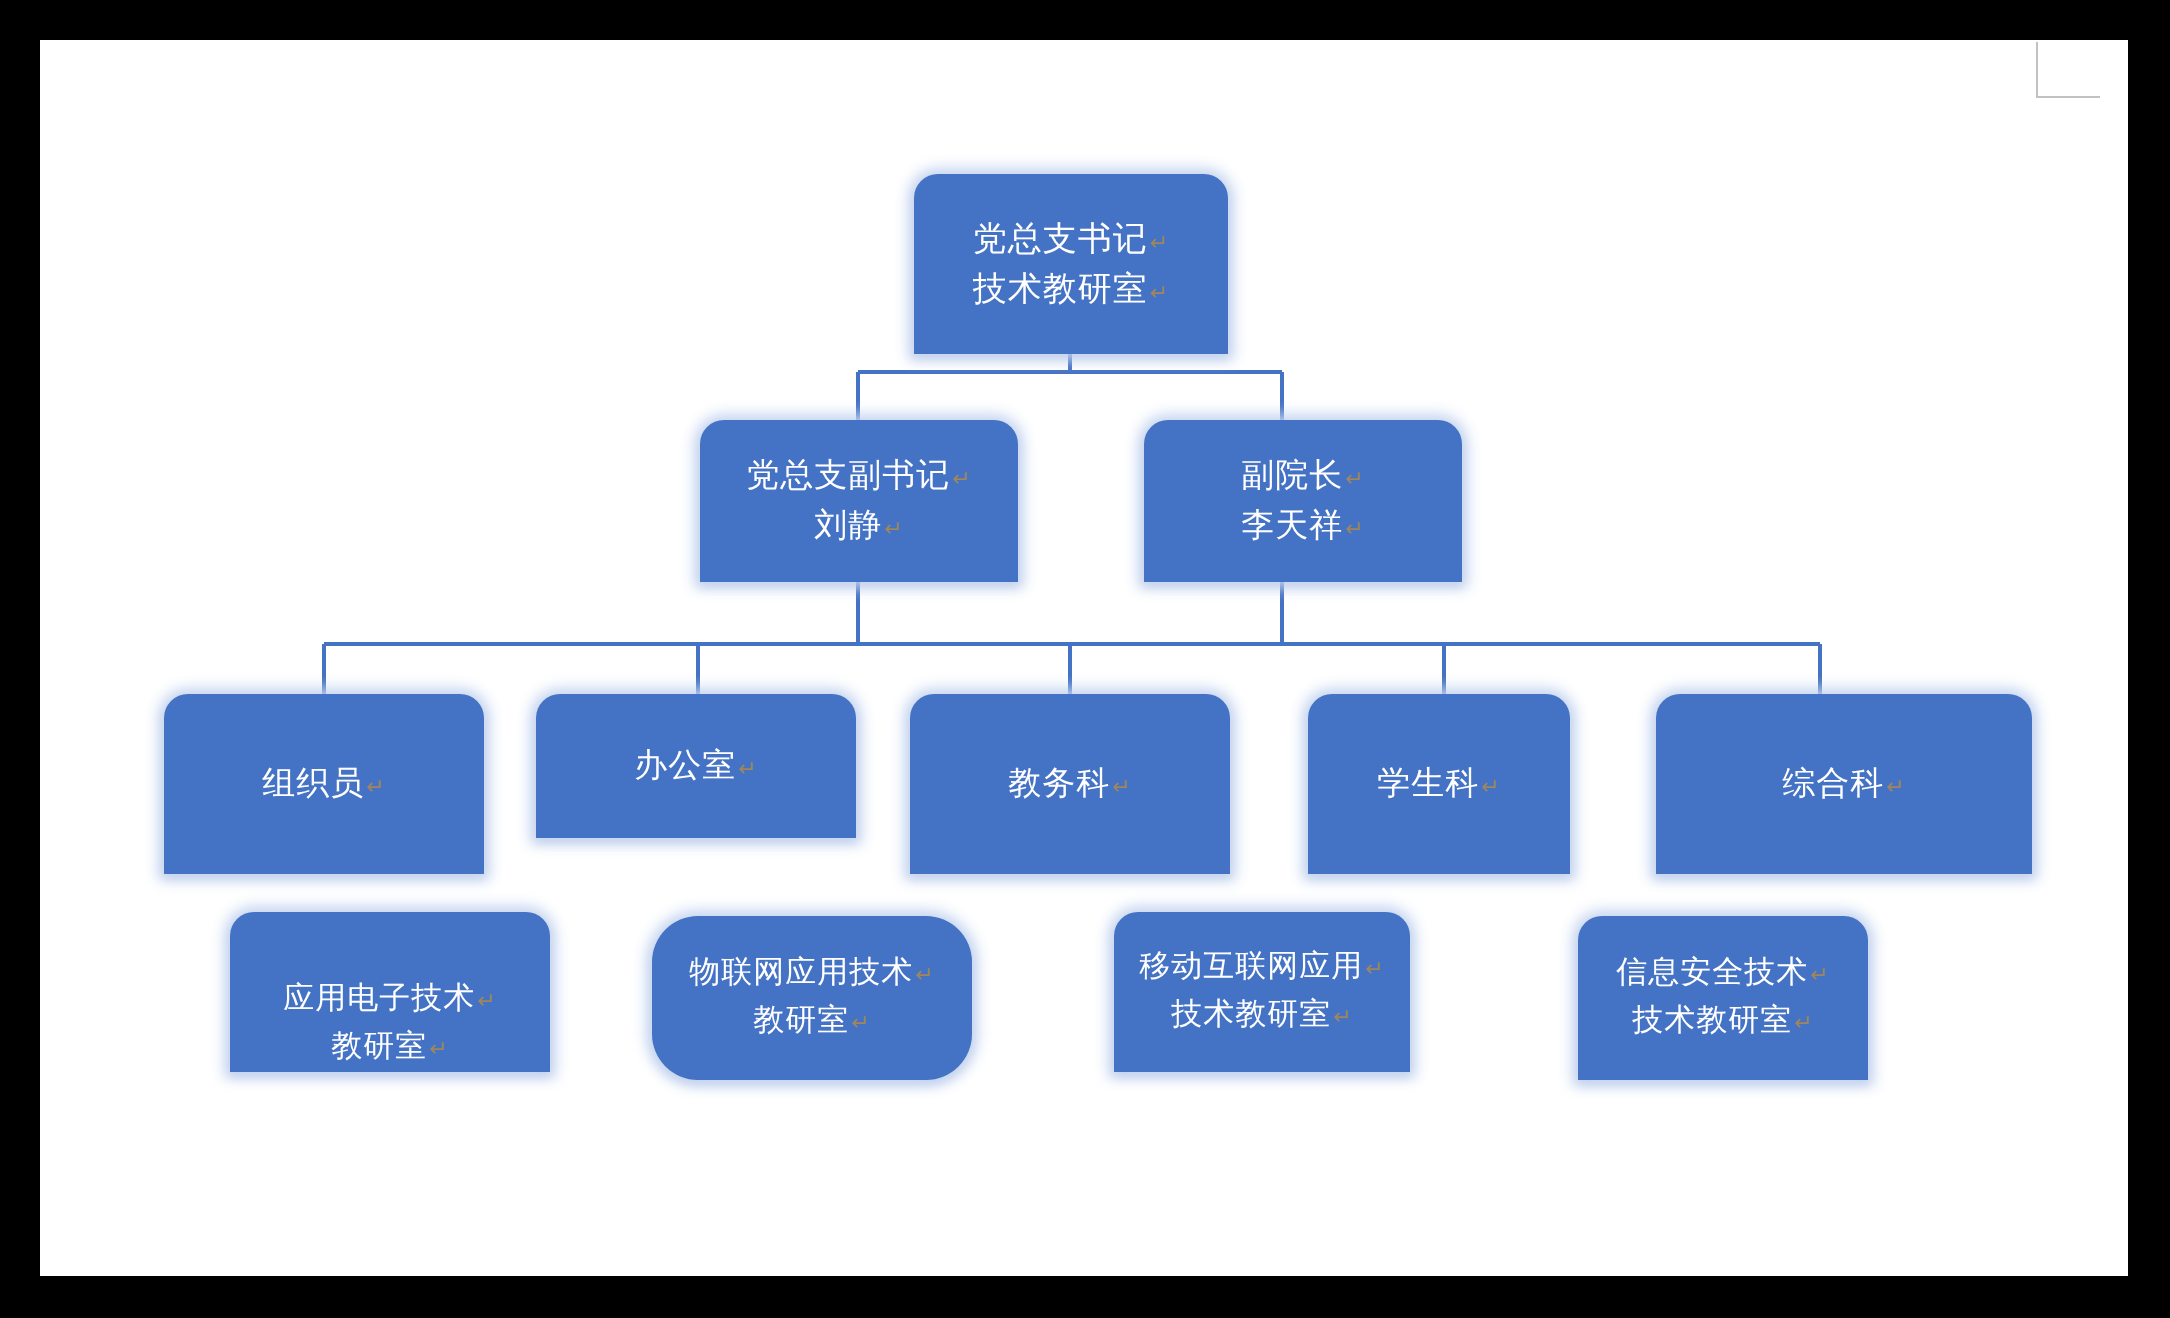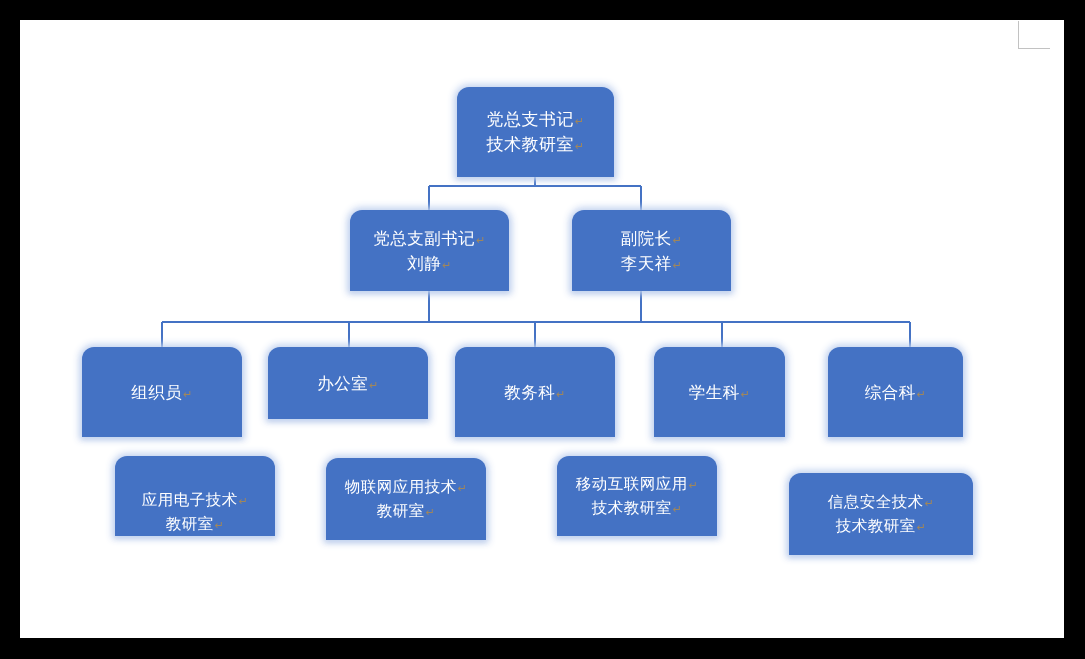--- a/index.html
+++ b/index.html
@@ -150,35 +150,35 @@
       </div>
 
       <div class="node lvl3" style="left:435px; top:327px; width:160px; height:90px;">
         <span class="label"><span>教务科</span><span class="pilcrow">↵</span></span>
       </div>
 
       <div class="node lvl3" style="left:622px; top:327px; width:131px; height:90px;margin-left:12px;">
         <span class="label"><span>学生科</span><span class="pilcrow">↵</span></span>
       </div>
 
-      <div class="node lvl3" style="left:808px; top:327px; width:135px; height:90px;">
+      <div class="node lvl3" style="left:808px; top:327px; width:188px; height:90px;">
         <span class="label"><span>综合科</span><span class="pilcrow">↵</span></span>
       </div>
 
       <div class="node lvl4" style="left:95px; top:436px; width:160px; height:80px;align-items:flex-end;">
         <span class="label"><span>应用电子技术</span><span class="pilcrow">↵</span><br><span>教研室</span><span class="pilcrow">↵</span></span>
       </div>
 
-      <div class="node lvl4" style="left:306px; top:438px; width:160px; height:82px;">
+      <div class="node lvl4" style="left:306px; top:438px; width:160px; height:82px;border-radius:23px;">
         <span class="label"><span>物联网应用技术</span><span class="pilcrow">↵</span><br><span>教研室</span><span class="pilcrow">↵</span></span>
       </div>
 
-      <div class="node lvl4" style="left:537px; top:436px; width:160px; height:80px;">
+      <div class="node lvl4" style="left:537px; top:436px; width:148px; height:80px;">
         <span class="label"><span>移动互联网应用</span><span class="pilcrow">↵</span><br><span>技术教研室</span><span class="pilcrow">↵</span></span>
       </div>
 
-      <div class="node lvl4" style="left:769px; top:453px; width:184px; height:82px;">
+      <div class="node lvl4" style="left:769px; top:438px; width:145px; height:82px;">
         <span class="label"><span>信息安全技术</span><span class="pilcrow">↵</span><br><span>技术教研室</span><span class="pilcrow">↵</span></span>
       </div>
 
     </div>
   </div>
 </div>
 
 </body></html>

